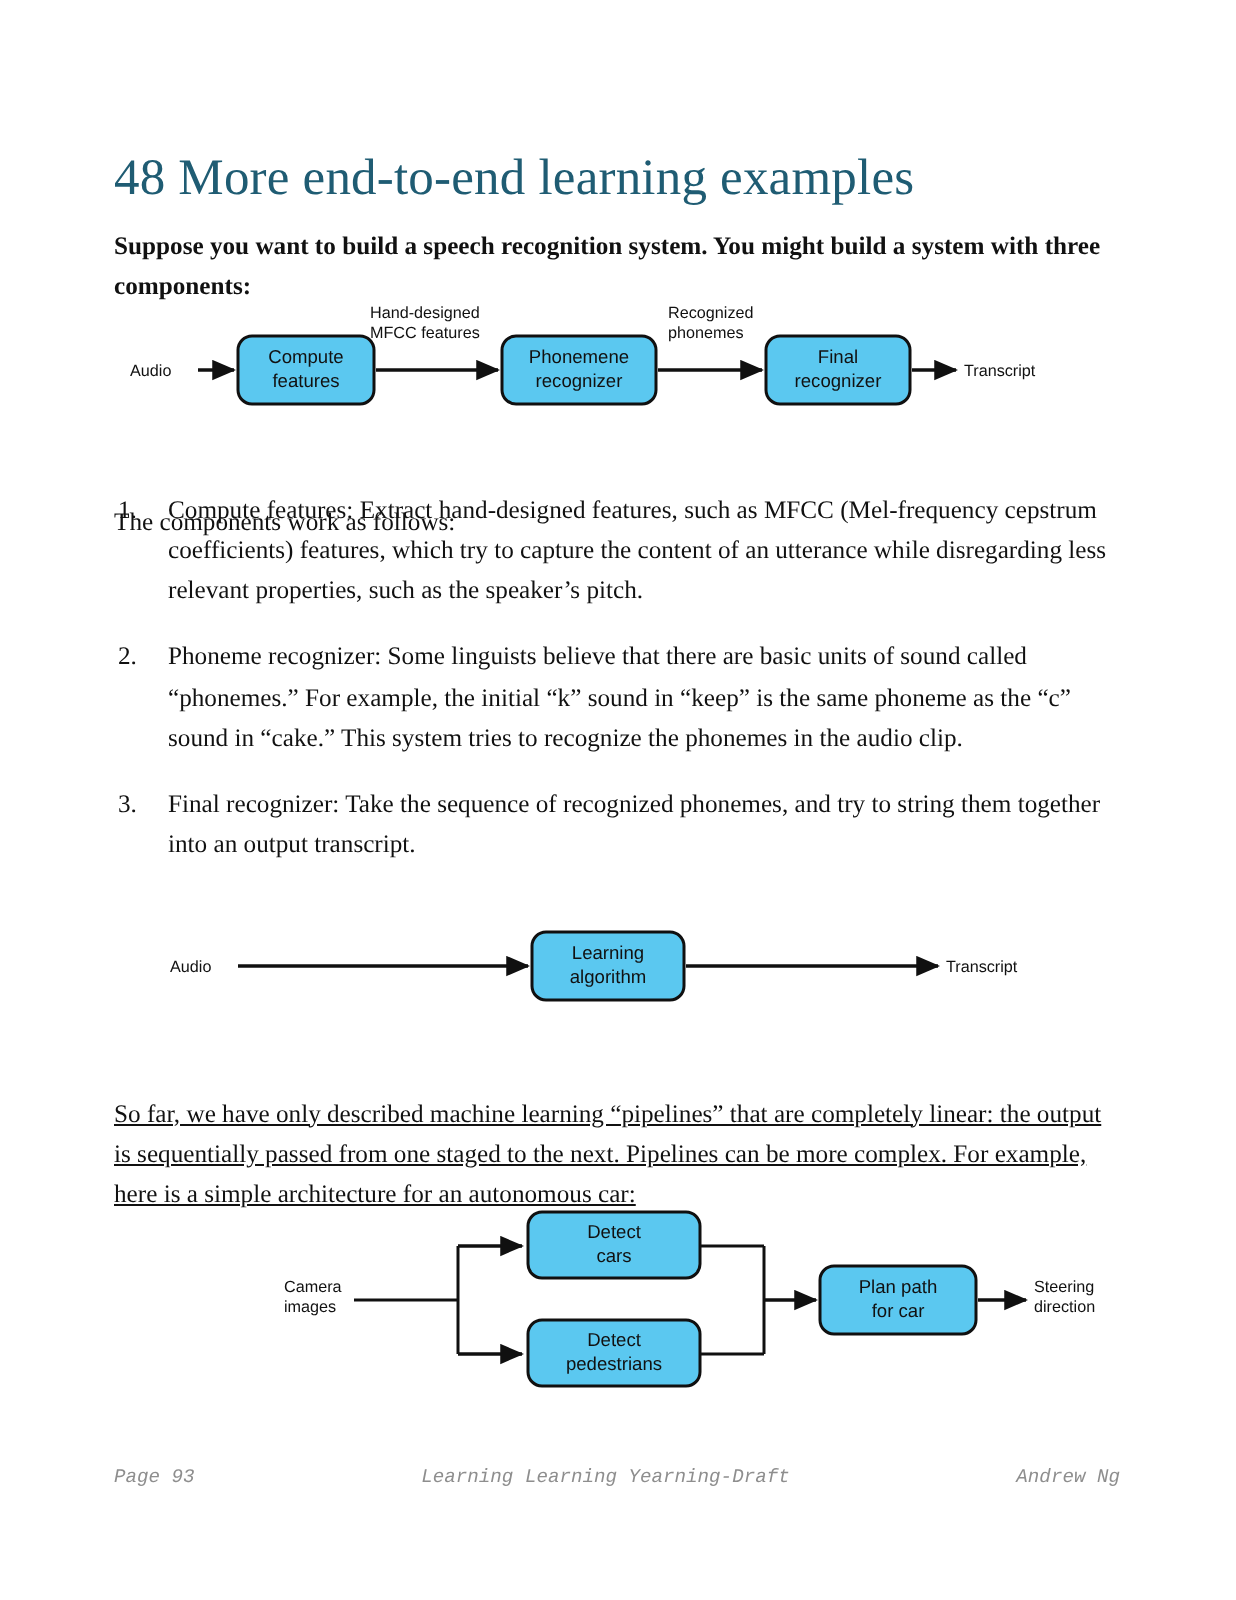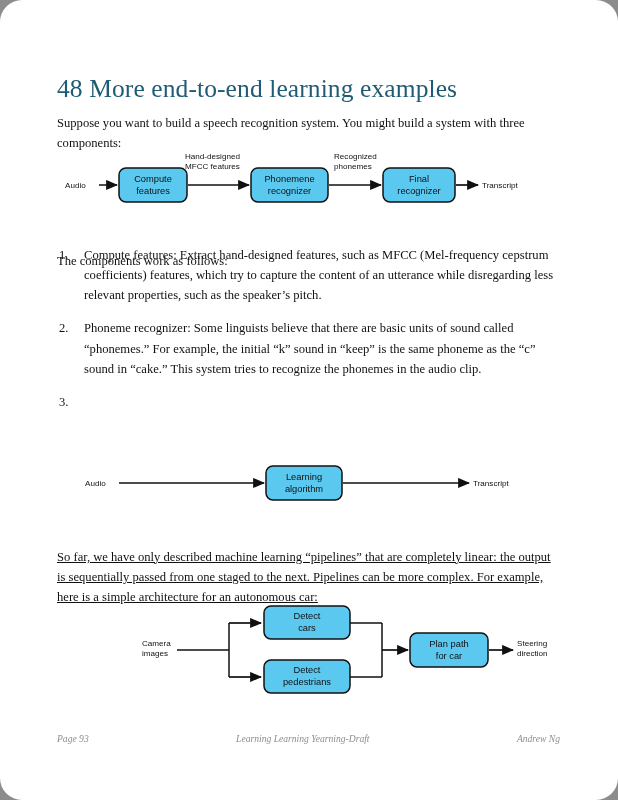--- a/index.html
+++ b/index.html
@@ -8,21 +8,20 @@
     background: #8c8c8c;
   }
   .page {
     position: relative;
     width: 618px;
     height: 800px;
     background: #ffffff;
     overflow: hidden;
     font-family: "Liberation Serif", "DejaVu Serif", serif;
     color: #111111;
-    border-radius: 22px;
   }
 
   
   .chapter-title {
     position: absolute;
     left: 57px;
     top: 57px;
     width: 510px;
     font-size: 25.5px;
     font-weight: normal;
@@ -33,21 +32,21 @@
 
   
   .body-block {
     position: absolute;
     left: 57px;
     width: 500px;
     font-size: 12.6px;
     line-height: 1.60;
     text-align: left;
   }
-  .p1 { top: 100px; }
+  .p1 { top: 100px; font-weight: bold; }
   .p2 { top: 215px; margin-top: 36px; }
   .p3 { top: 409px; }
   .p4 { top: 534px; text-decoration: underline; }
 
   ol.numlist {
     position: absolute;
     left: 57px;
     width: 500px;
     margin: 0;
     padding: 0;
@@ -98,20 +97,21 @@
     position: absolute;
     left: 57px;
     top: 733px;
     width: 503px;
     display: flex;
     justify-content: space-between;
     align-items: baseline;
     font-style: italic;
     font-size: 9.6px;
     color: #8e8e8e;
+    font-family: Liberation Mono, monospace;
   }
   .footer .center { flex: 1; text-align: center; }
   .footer .right { }
 </style>
 </head>
 <body>
 
 <div class="page">
 
   <h1 class="chapter-title">48 More end-to-end learning examples</h1>
@@ -164,20 +164,21 @@
     <li>
       <span class="marker">1.</span>
       <span>Compute features: Extract hand-designed features, such as MFCC (Mel-frequency cepstrum coefficients) features, which try to capture the content of an utterance while disregarding less relevant properties, such as the speaker’s pitch.</span>
     </li>
     <li>
       <span class="marker">2.</span>
       <span>Phoneme recognizer: Some linguists believe that there are basic units of sound called “phonemes.” For example, the initial “k” sound in “keep” is the same phoneme as the “c” sound in “cake.” This system tries to recognize the phonemes in the audio clip.</span>
     </li>
     <li>
       <span class="marker">3.</span>
+      <span>Final recognizer: Take the sequence of recognized phonemes, and try to string them together into an output transcript.</span>
     </li>
   </ol>
 
 
   <div class="figure fig2">
     <svg width="500" height="55" viewBox="0 0 500 55" xmlns="http://www.w3.org/2000/svg">
       <defs>
         <marker id="ah2" markerWidth="7" markerHeight="7" refX="6.4" refY="3" orient="auto">
           <path d="M0,0 L7,3 L0,6 z" fill="#101010"></path>
         </marker>

